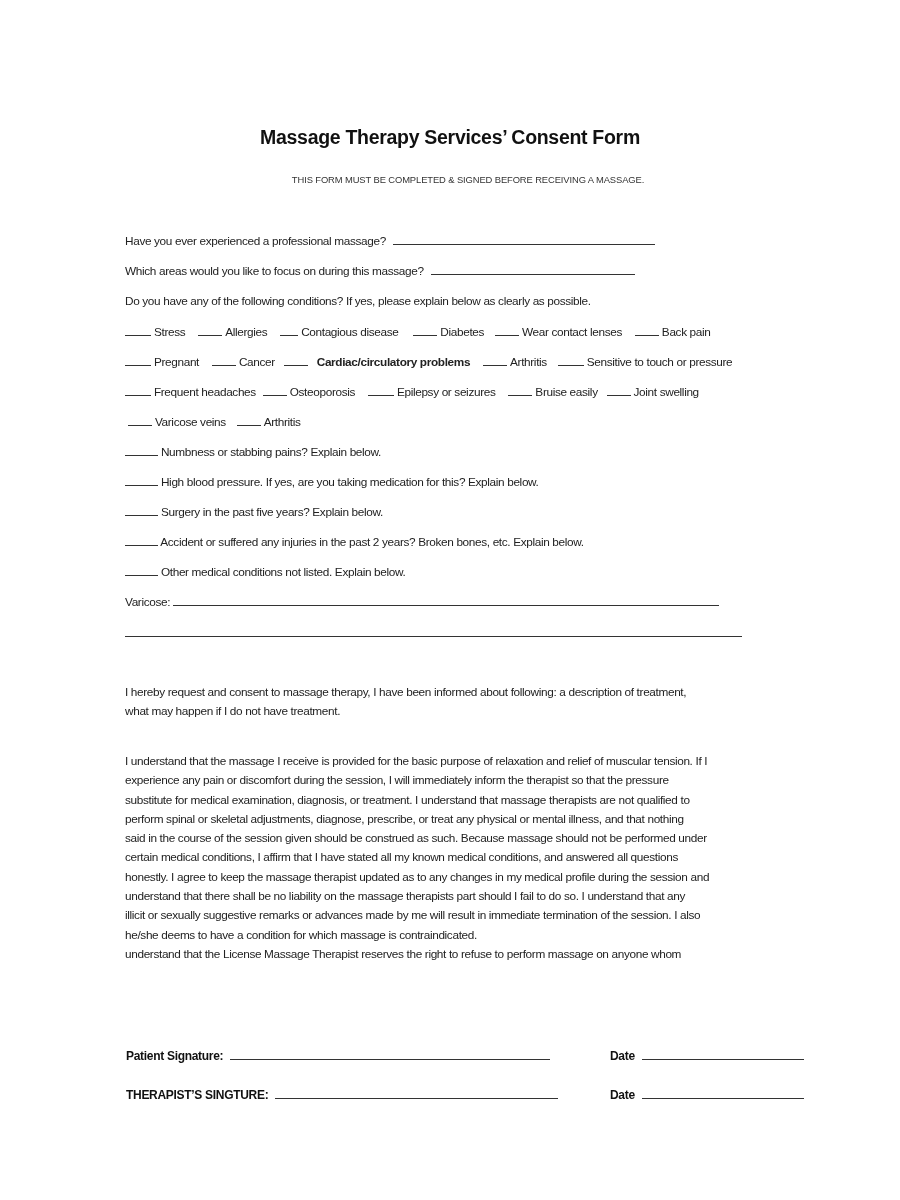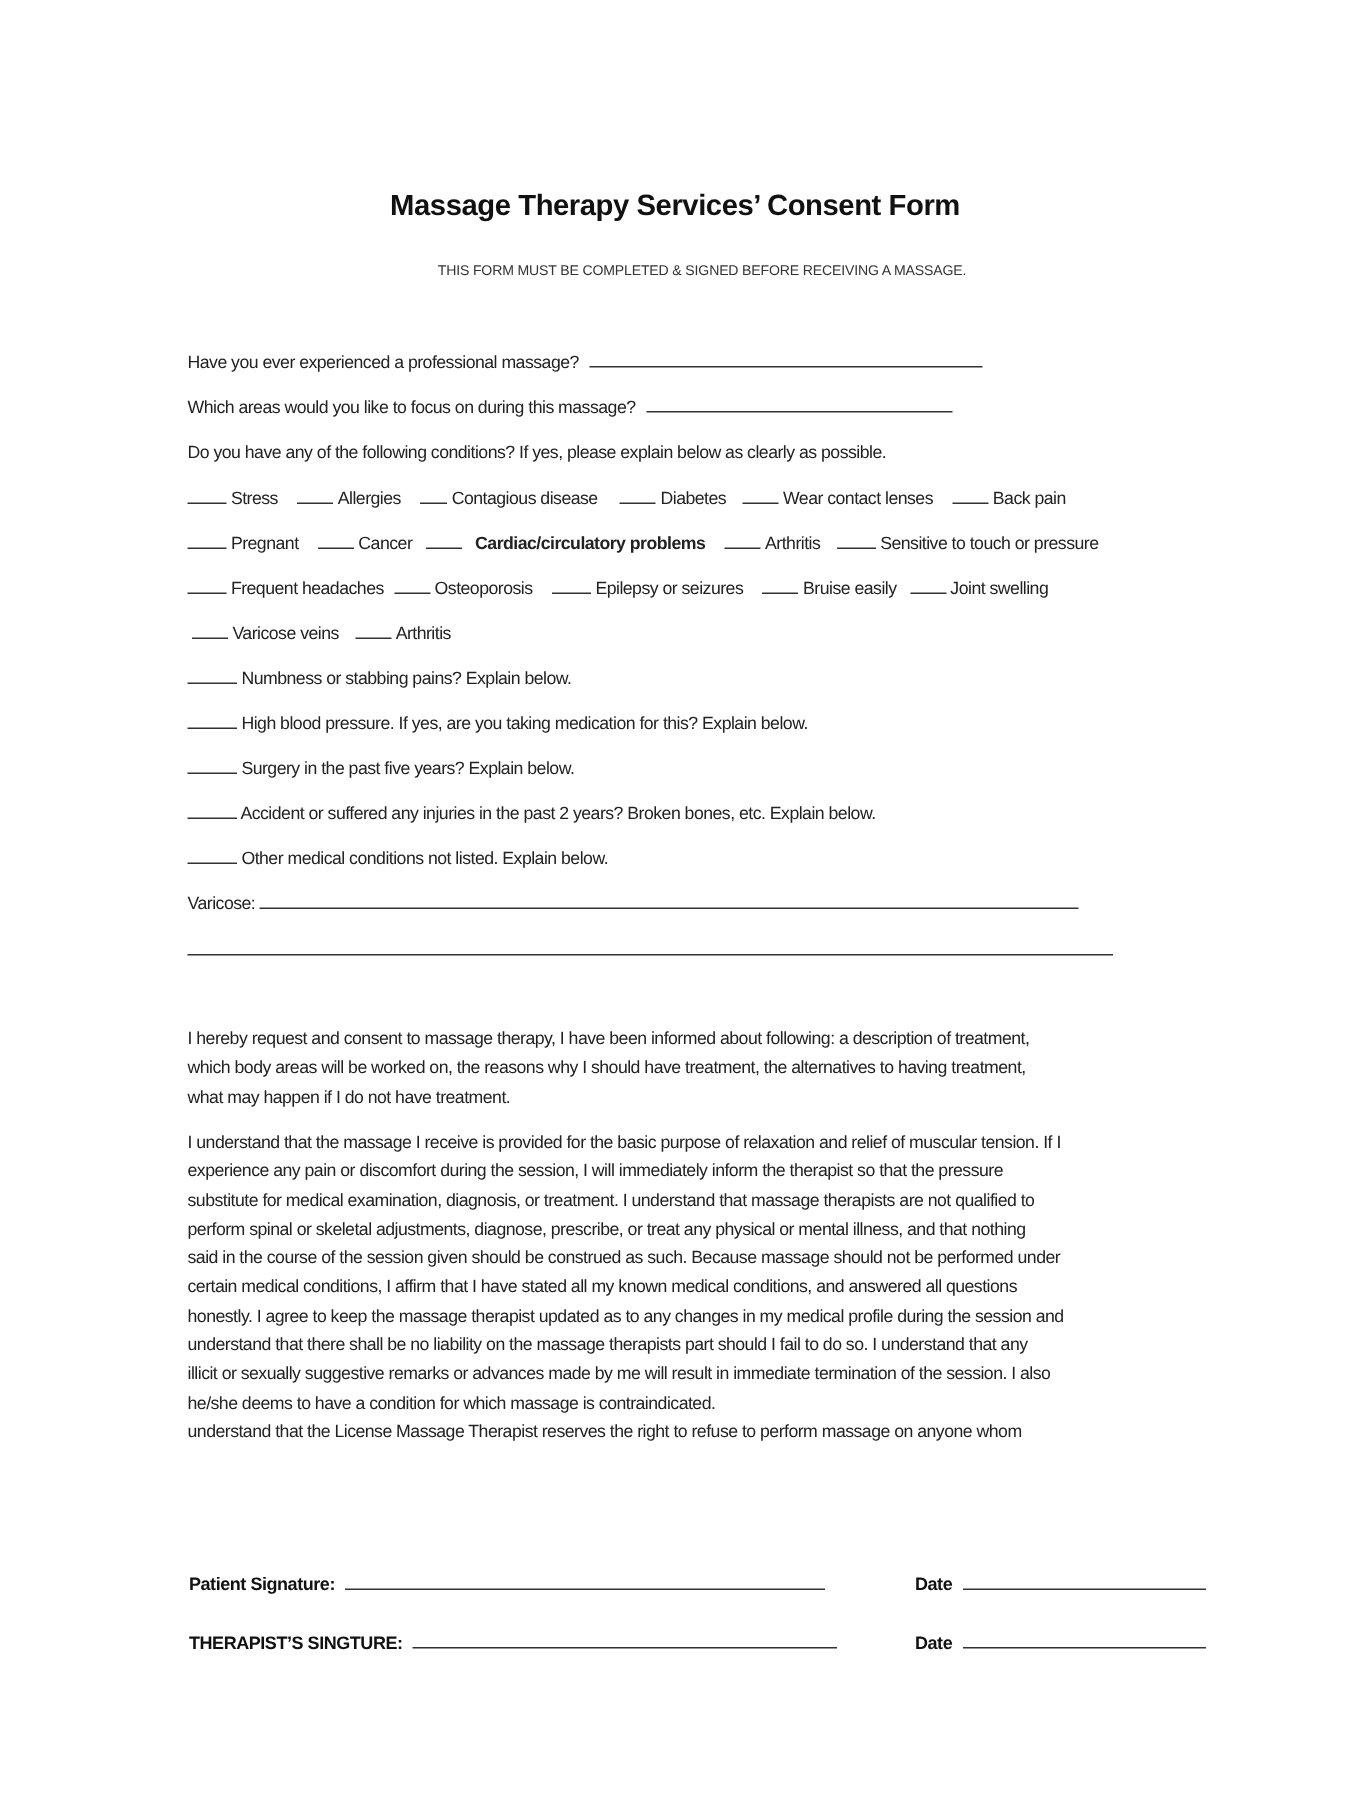--- a/index.html
+++ b/index.html
@@ -172,21 +172,20 @@
   <div class="line" style="top:595px;">
     <span>Varicose:</span>
     <span class="blank" style="width:546px;"></span>
   </div>
   <div class="line" style="top:626px;">
     <span class="blank" style="width:617px;"></span>
   </div>
 
   <div class="para" style="top:683px;">
     <span class="l">I hereby request and consent to massage therapy, I have been informed about following: a description of treatment,</span>
-    <span class="l">which body areas will be worked on, the reasons why I should have treatment, the alternatives to having treatment,</span>
     <span class="l">what may happen if I do not have treatment.</span>
   </div>
 
   <div class="para" style="top:752px;">
     <span class="l">I understand that the massage I receive is provided for the basic purpose of relaxation and relief of muscular tension. If I</span>
     <span class="l">experience any pain or discomfort during the session, I will immediately inform the therapist so that the pressure</span>
     <span class="l">substitute for medical examination, diagnosis, or treatment. I understand that massage therapists are not qualified to</span>
     <span class="l">perform spinal or skeletal adjustments, diagnose, prescribe, or treat any physical or mental illness, and that nothing</span>
     <span class="l">said in the course of the session given should be construed as such. Because massage should not be performed under</span>
     <span class="l">certain medical conditions, I affirm that I have stated all my known medical conditions, and answered all questions</span>

